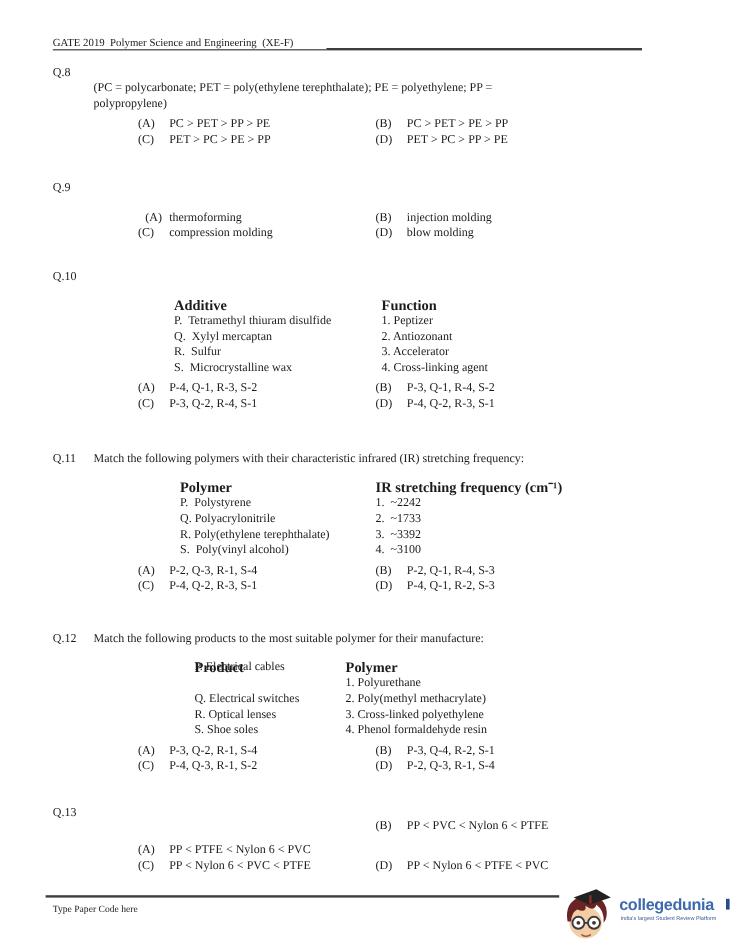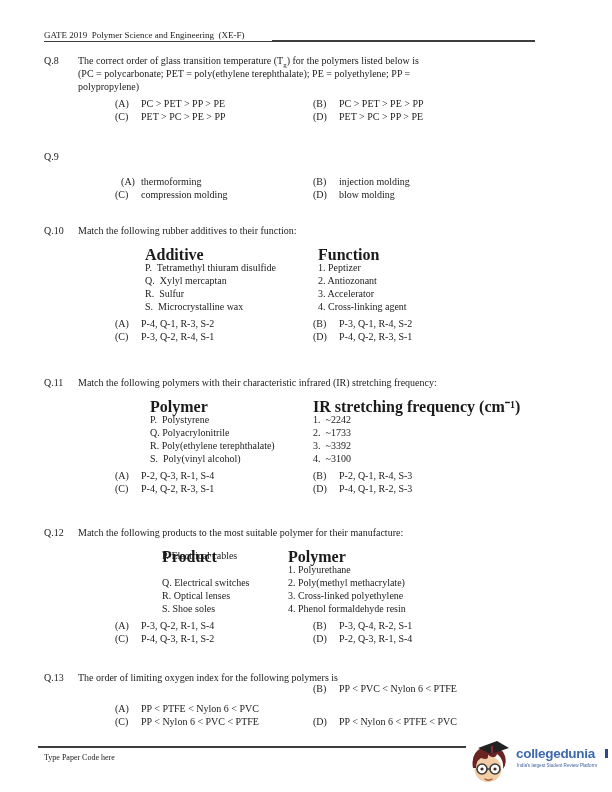--- a/index.html
+++ b/index.html
@@ -7,54 +7,52 @@
     position:relative;width:612px;height:792px;background:#ffffff;overflow:hidden;
     font-family:"Liberation Serif", serif;color:#1b1b1b;
   }
   .abs{position:absolute;}
   .pre{white-space:pre;}
   .qnum{font-size:10px;line-height:13px;}
   .qline{font-size:10px;line-height:13px;}
   .opt{font-size:10px;line-height:13px;}
   .optlab{display:inline-block;width:26px;}
   .mrow{font-size:10px;line-height:13px;white-space:pre;}
-  .mhead{font-size:16px;line-height:13px;font-weight:bold;white-space:pre;}
+  .mhead{font-size:12px;line-height:13px;font-weight:bold;white-space:pre;}
   sub.sub{font-size:7px;}
   .header-title{font-size:9px;line-height:11px;}
   .rule{background:#3d3d3d;}
   .footer-note{font-size:8px;line-height:10px;}
   .brand{font-family:"Liberation Sans", sans-serif;font-weight:bold;font-size:13.5px;color:#3f69ae;letter-spacing:-0.3px;}
   .tagline{font-family:"Liberation Sans", sans-serif;font-size:4.6px;color:#41619e;}
 </style>
 </head>
 <body>
 
 <div class="page">
 
   <div class="abs header-title pre" style="left:44px;top:30px;">GATE 2019  Polymer Science and Engineering  (XE-F)</div>
   <div class="abs rule" style="left:44px;top:41px;width:228px;height:1px;"></div>
   <div class="abs rule" style="left:272px;top:40px;width:263px;height:2px;"></div>
 
   <div class="abs qnum" style="left:44px;top:54px;">Q.8</div>
-  <div class="abs qline pre" style="left:78px;top:54px;"><span>The correct order of glass transition temperature (T</span><sub class="sub">g</sub><span>) for the polymers listed below is</span></div>
   <div class="abs qline pre" style="left:78px;top:67px;">(PC = polycarbonate; PET = poly(ethylene terephthalate); PE = polyethylene; PP =</div>
   <div class="abs qline pre" style="left:78px;top:80px;">polypropylene)</div>
   <div class="abs opt" style="left:115px;top:97px;"><span class="optlab">(A)</span><span class="pre">PC &gt; PET &gt; PP &gt; PE</span></div>
   <div class="abs opt" style="left:313px;top:97px;"><span class="optlab">(B)</span><span class="pre">PC &gt; PET &gt; PE &gt; PP</span></div>
   <div class="abs opt" style="left:115px;top:110px;"><span class="optlab">(C)</span><span class="pre">PET &gt; PC &gt; PE &gt; PP</span></div>
   <div class="abs opt" style="left:313px;top:110px;"><span class="optlab">(D)</span><span class="pre">PET &gt; PC &gt; PP &gt; PE</span></div>
 
   <div class="abs qnum" style="left:44px;top:150px;">Q.9</div>
   <div class="abs opt" style="left:115px;top:175px;text-align:center;"><span class="optlab">(A)</span><span class="pre">thermoforming</span></div>
   <div class="abs opt" style="left:313px;top:175px;"><span class="optlab">(B)</span><span class="pre">injection molding</span></div>
   <div class="abs opt" style="left:115px;top:188px;"><span class="optlab">(C)</span><span class="pre">compression molding</span></div>
   <div class="abs opt" style="left:313px;top:188px;"><span class="optlab">(D)</span><span class="pre">blow molding</span></div>
 
   <div class="abs qnum" style="left:44px;top:224px;">Q.10</div>
-  <div class="abs qline pre" style="left:78px;top:224px;">Match the following rubber additives to their function:</div>
   <div class="abs mhead" style="left:145px;top:248px;">Additive</div>
   <div class="abs mhead" style="left:318px;top:248px;">Function</div>
   <div class="abs mrow" style="left:145px;top:261px;">P.  Tetramethyl thiuram disulfide</div>
   <div class="abs mrow" style="left:145px;top:274px;">Q.  Xylyl mercaptan</div>
   <div class="abs mrow" style="left:145px;top:287px;">R.  Sulfur</div>
   <div class="abs mrow" style="left:145px;top:300px;">S.  Microcrystalline wax</div>
   <div class="abs mrow" style="left:318px;top:261px;">1. Peptizer</div>
   <div class="abs mrow" style="left:318px;top:274px;">2. Antiozonant</div>
   <div class="abs mrow" style="left:318px;top:287px;">3. Accelerator</div>
   <div class="abs mrow" style="left:318px;top:300px;">4. Cross-linking agent</div>
@@ -91,21 +89,20 @@
   <div class="abs mrow" style="left:288px;top:563px;">1. Polyurethane</div>
   <div class="abs mrow" style="left:288px;top:576px;">2. Poly(methyl methacrylate)</div>
   <div class="abs mrow" style="left:288px;top:589px;">3. Cross-linked polyethylene</div>
   <div class="abs mrow" style="left:288px;top:602px;">4. Phenol formaldehyde resin</div>
   <div class="abs opt" style="left:115px;top:619px;"><span class="optlab">(A)</span><span class="pre">P-3, Q-2, R-1, S-4</span></div>
   <div class="abs opt" style="left:313px;top:619px;"><span class="optlab">(B)</span><span class="pre">P-3, Q-4, R-2, S-1</span></div>
   <div class="abs opt" style="left:115px;top:632px;"><span class="optlab">(C)</span><span class="pre">P-4, Q-3, R-1, S-2</span></div>
   <div class="abs opt" style="left:313px;top:632px;"><span class="optlab">(D)</span><span class="pre">P-2, Q-3, R-1, S-4</span></div>
 
   <div class="abs qnum" style="left:44px;top:671px;">Q.13</div>
-  <div class="abs qline pre" style="left:78px;top:671px;">The order of limiting oxygen index for the following polymers is</div>
   <div class="abs opt" style="left:115px;top:702px;"><span class="optlab">(A)</span><span class="pre">PP &lt; PTFE &lt; Nylon 6 &lt; PVC</span></div>
   <div class="abs opt" style="left:313px;top:682px;"><span class="optlab">(B)</span><span class="pre">PP &lt; PVC &lt; Nylon 6 &lt; PTFE</span></div>
   <div class="abs opt" style="left:115px;top:715px;"><span class="optlab">(C)</span><span class="pre">PP &lt; Nylon 6 &lt; PVC &lt; PTFE</span></div>
   <div class="abs opt" style="left:313px;top:715px;"><span class="optlab">(D)</span><span class="pre">PP &lt; Nylon 6 &lt; PTFE &lt; PVC</span></div>
 
   <div class="abs rule" style="left:38px;top:746px;width:428px;height:2px;"></div>
   <div class="abs footer-note" style="left:44px;top:753px;">Type Paper Code here</div>
 
   <div class="abs" style="left:462px;top:736px;width:150px;height:56px;">
     <svg class="abs" style="left:2px;top:2px;" width="48" height="52" viewBox="0 0 48 52">

